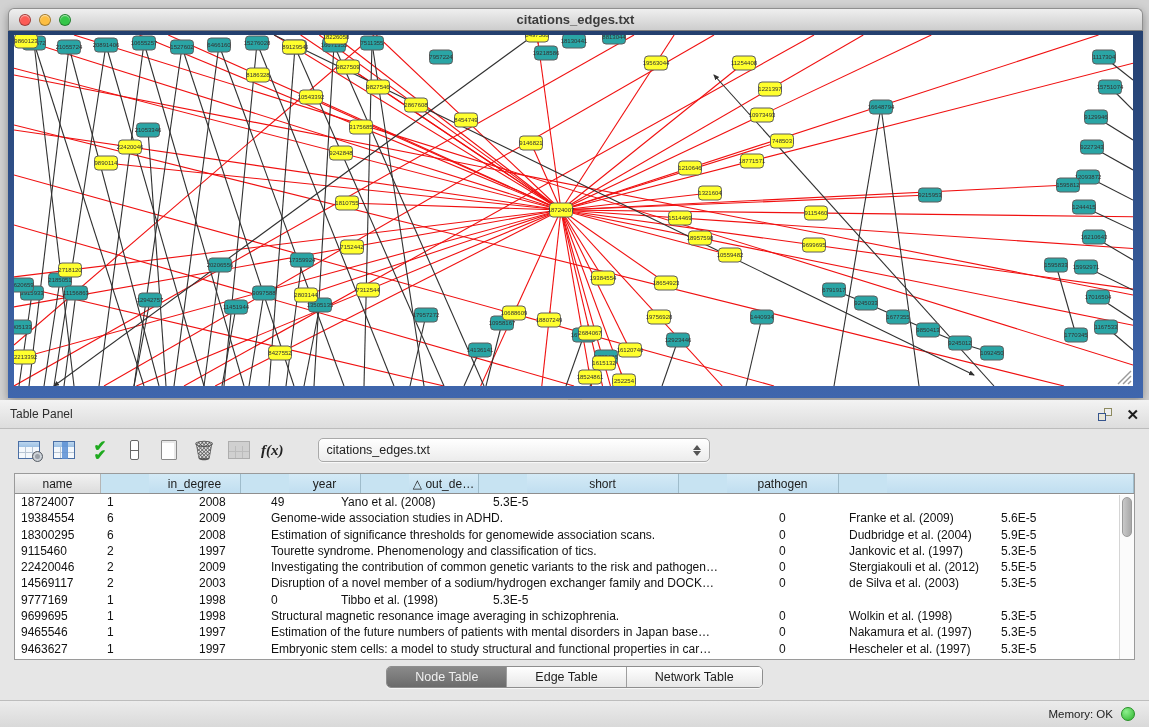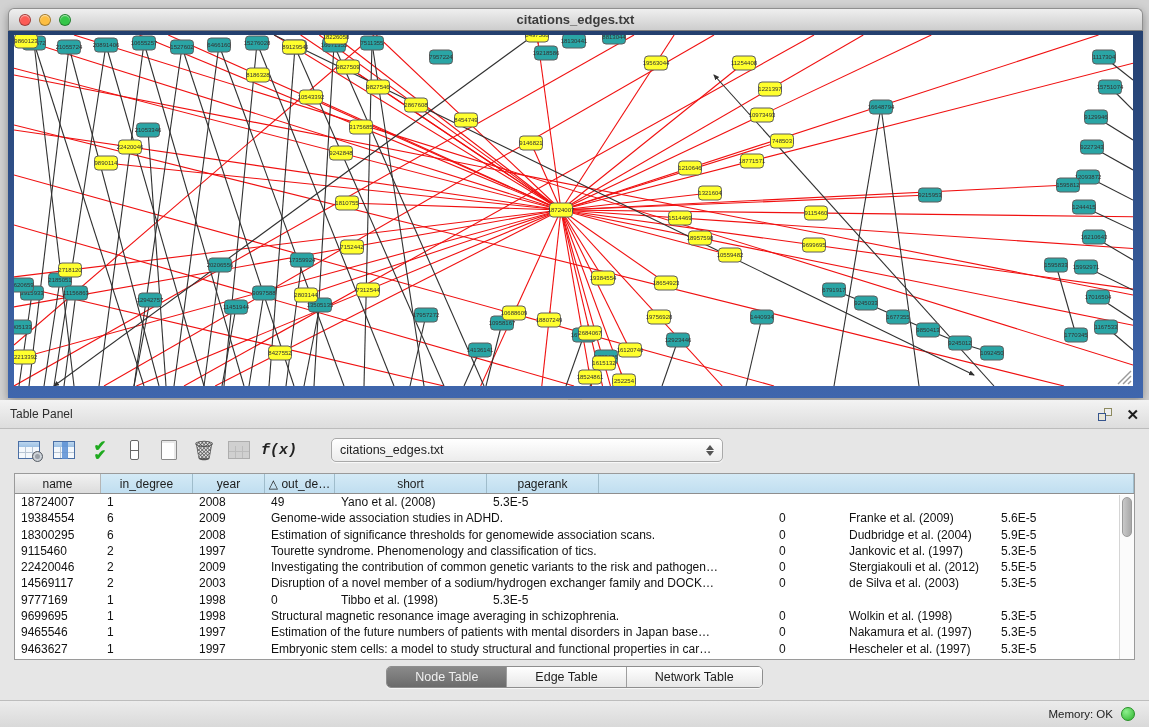--- a/index.html
+++ b/index.html
@@ -29,31 +29,31 @@
     display:flex; align-items:center; padding:0 10px; }
   .panel-title { font-size:12px; color:#2d2d2d; }
   .panel-title-icons { margin-left:auto; display:flex; align-items:center; gap:14px; }
   .float-icon { width:14px; height:13px; position:relative; }
   .float-icon .sq1 { position:absolute; left:0; bottom:0; width:8px; height:8px; border:1.5px solid #35548e; background:#e9e6d8; }
   .float-icon .sq2 { position:absolute; right:0; top:0; width:8px; height:8px; border:1.5px solid #8d8a5f; background:#eee; }
   .close-x { font-size:15px; font-weight:700; color:#1c1c1c; line-height:1; }
 
   .toolbar { height:42px; display:flex; align-items:center; padding:0 0 0 16px; background:#e6e6e6; }
   .tb-icon { width:26px; height:26px; margin-right:9px; display:flex; align-items:center; justify-content:center; }
-  .fx { font-family:Liberation Mono, monospace; font-style:italic; font-weight:700; font-size:15px; color:#222; margin-right:12px; }
+  .fx { font-family:Liberation Serif, serif; font-style:italic; font-weight:700; font-size:15px; color:#222; margin-right:12px; }
   .net-select { width:392px; height:24px; margin-left:22px; border:1px solid #a9a9a9; border-radius:5px;
     background:linear-gradient(#ffffff,#ececec); display:flex; align-items:center; padding:0 8px; font-size:12.5px; color:#222;
     box-shadow:0 1px 1px rgba(255,255,255,.8); }
   .sel-arrows { margin-left:auto; display:flex; flex-direction:column; gap:1px; align-items:center; }
   .sel-arrows i { width:0; height:0; border-left:4px solid transparent; border-right:4px solid transparent; display:block; }
   .sel-arrows .up { border-bottom:5px solid #555; }
   .sel-arrows .down { border-top:5px solid #555; }
 
   .table-outer { position:relative; margin:2px 14px 0 14px; height:187px; border:1px solid #9a9a9a; background:#fff; overflow:hidden; }
-  .thead { display:flex; height:20px; background:#c7e3f2; border-bottom:1px solid #8e8e8e; }
+  .thead { display:flex; height:20px; background:#c7e3f2; border-bottom:1px solid #8e8e8e;gap:48px; }
   .th { font-size:12px; color:#1c1c1c; text-align:center; line-height:20px;
     border-right:1px solid #9fbccb; background:linear-gradient(#d4eaf6,#c0def0); overflow:hidden; white-space:nowrap; }
   .th.gray { background:linear-gradient(#f2f2f2,#dcdcdc); border-right:1px solid #b5b5b5; }
   .tbody { position:relative; }
   .tr { display:flex; height:16.3px; }
   .td { font-size:12px; color:#111; line-height:16.3px; white-space:nowrap; overflow:hidden; padding-left:6px; }
   .vscroll { position:absolute; top:21px; right:0; width:15px; bottom:0; background:#fbfbfb; border-left:1px solid #d5d5d5; }
   .vthumb { position:absolute; top:2px; left:2px; width:10px; height:40px; border-radius:6px;
     background:linear-gradient(90deg,#c9c9c9,#a8a8a8); border:1px solid #9a9a9a; }
 
@@ -741,21 +741,21 @@
       </div>
     </div>
 
     <div class="table-outer">
       <div class="thead" id="thead">
           <div class="th gray" style="width: 86px;">name</div>
           <div class="th" style="width: 92px;">in_degree</div>
           <div class="th" style="width: 72px;">year</div>
           <div class="th" style="width: 70px;">△ out_de…</div>
           <div class="th" style="width: 152px;">short</div>
-          <div class="th" style="width: 112px;">pagerank</div>
+          <div class="th" style="width: 112px;">pathogen</div>
           <div class="th" style="flex: 1 1 0%;"></div>
         </div>
       <div class="tbody" id="tbody">
           <div class="tr">
             <div class="td" style="width: 86px;">18724007</div>
             <div class="td" style="width: 92px;">1</div>
             <div class="td" style="width: 72px;">2008</div>
             <div class="td" style="width: 70px;">49</div>
             <div class="td" style="width: 152px;">Yano et al. (2008)</div>
             <div class="td" style="width: 112px;">5.3E-5</div>

